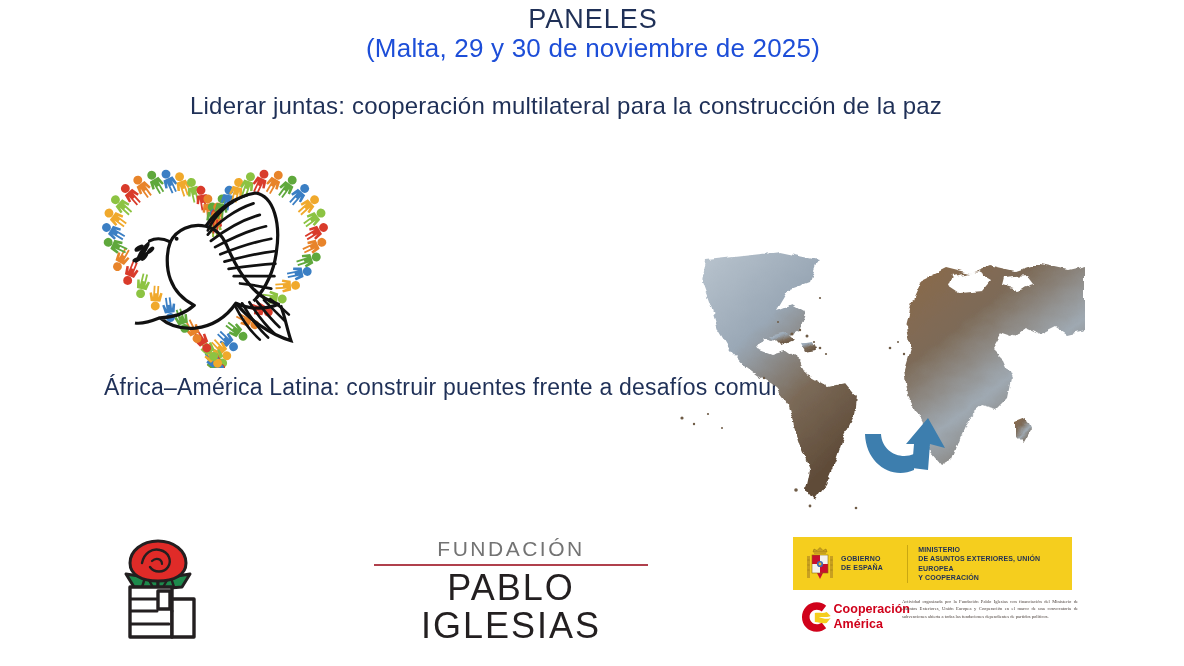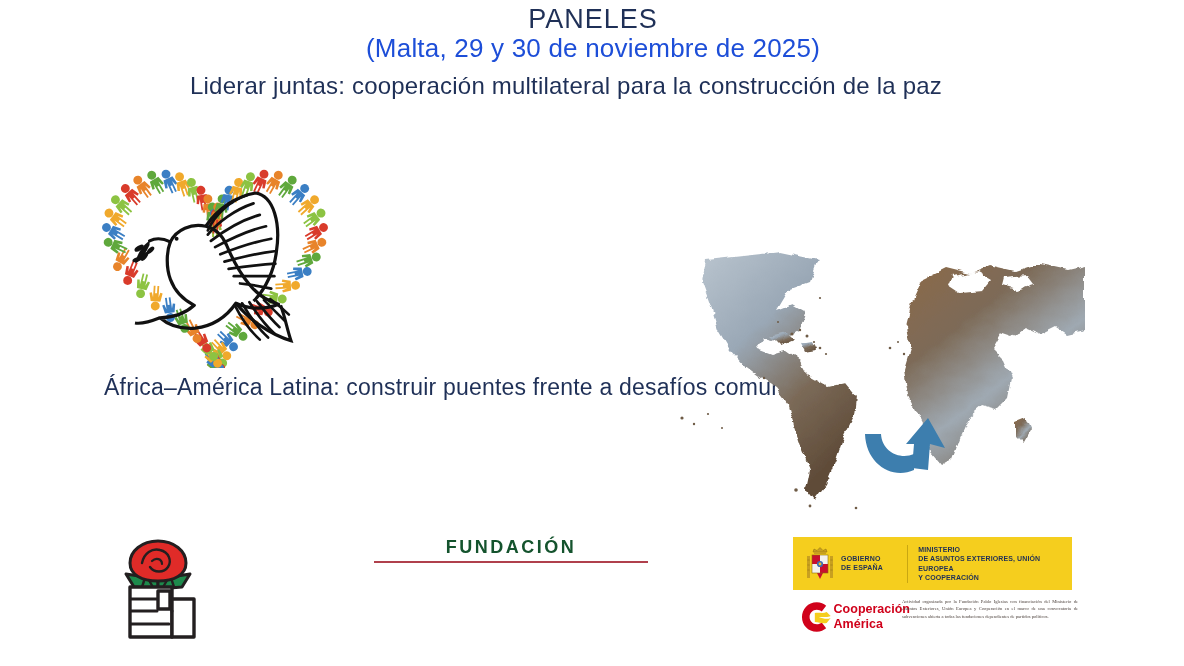--- a/index.html
+++ b/index.html
@@ -34,21 +34,21 @@
   .title-sub {
     color: #1d4ed8;
     font-size: 26px;
     line-height: 1.15;
     letter-spacing: 0.2px;
     font-weight: 400;
   }
   .title-theme {
     position: absolute;
     left: 0;
-    top: 72px;
+    top: 92px;
     width: 1132px;
     text-align: center;
     color: #1f3057;
     font-size: 24px;
     letter-spacing: 0.2px;
     font-weight: 400;
   }
   .panel-title {
     position: absolute;
     left: 104px;
@@ -89,26 +89,26 @@
 
   #fpi-logo {
     position: absolute;
     left: 372px;
     top: 538px;
     width: 278px;
     height: 92px;
     text-align: center;
   }
   .fpi-top {
-    color: #14532d;
-    font-size: 18px;
+    color: #737373;
+    font-size: 21px;
     letter-spacing: 2.5px;
     line-height: 1;
     font-family: "Liberation Sans", sans-serif;
-    font-weight: 700;
+    font-weight: 400;
   }
   .fpi-rule {
     height: 2px;
     background: #b0404c;
     margin: 5px 2px 3px 2px;
   }
   .fpi-bottom {
     color: #231f20;
     font-size: 36px;
     letter-spacing: 2px;
@@ -413,20 +413,21 @@
     <line x1="19" y1="66" x2="45" y2="66"></line>
     <line x1="19" y1="78" x2="45" y2="78"></line>
     <line x1="19" y1="91" x2="57" y2="91"></line>
     <line x1="60" y1="78" x2="60" y2="78"></line>
   </g>
 </svg>
 
 <div id="fpi-logo">
   <div class="fpi-top">FUNDACIÓN</div>
   <div class="fpi-rule"></div>
+  <div class="fpi-bottom">PABLO IGLESIAS</div>
 </div>
 
 <div id="gov-banner">
   <div class="gov-left">
     <svg width="30" height="38" viewBox="0 0 30 38">
 
       <path fill="#c8a020" stroke="#8a6b10" stroke-width="0.5" d="M 8 7 L 22 7 L 21 4 L 18 5.5 L 15 2.5 L 12 5.5 L 9 4 Z"></path>
       <rect x="9" y="7" width="12" height="2" fill="#c8a020"></rect>
 
       <rect x="2" y="11" width="3" height="22" fill="#c8a020"></rect>

